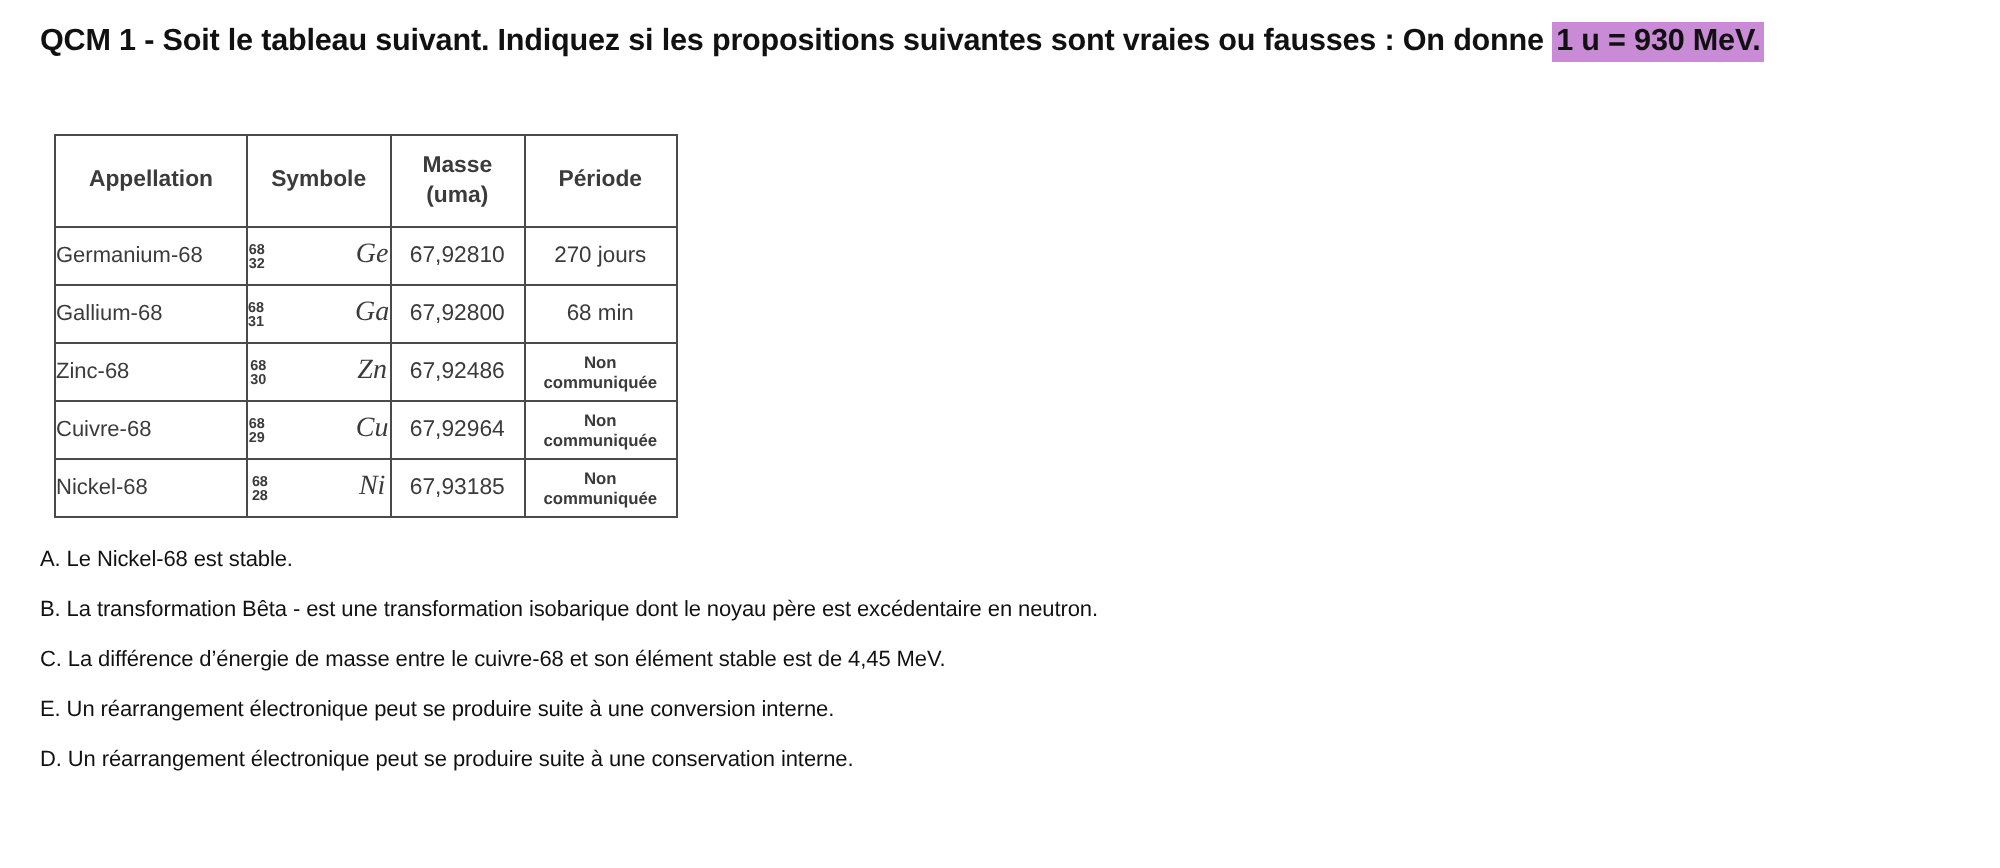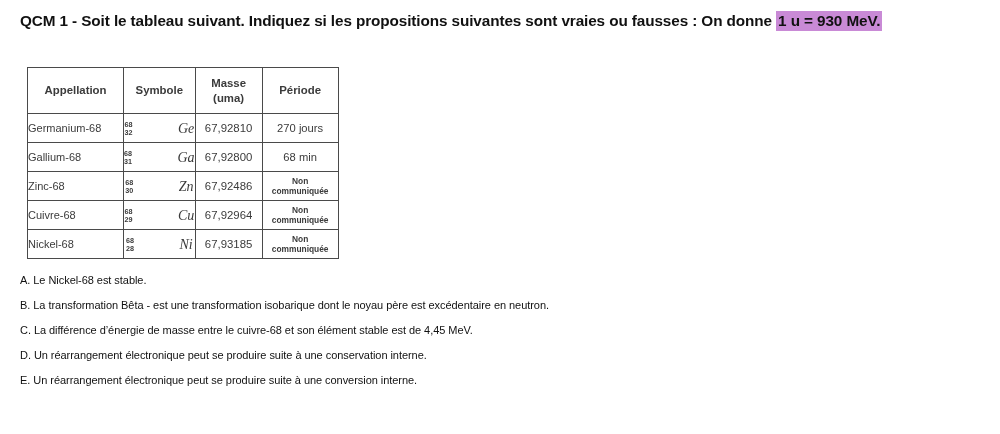--- a/index.html
+++ b/index.html
@@ -227,15 +227,15 @@
         <span>communiquée</span>
       </td>
     </tr>
   </tbody>
 </table>
 
 <div class="options">
   <div class="option no-justify">A. Le Nickel-68 est stable.</div>
   <div class="option">B. La transformation Bêta - est une transformation isobarique dont le noyau père est excédentaire en neutron.</div>
   <div class="option no-justify">C. La différence d’énergie de masse entre le cuivre-68 et son élément stable est de 4,45 MeV.</div>
+  <div class="option no-justify">E. Un réarrangement électronique peut se produire suite à une conversion interne.</div>
   <div class="option no-justify">D. Un réarrangement électronique peut se produire suite à une conservation interne.</div>
-  <div class="option no-justify">E. Un réarrangement électronique peut se produire suite à une conversion interne.</div>
 </div>
 
 </body></html>

